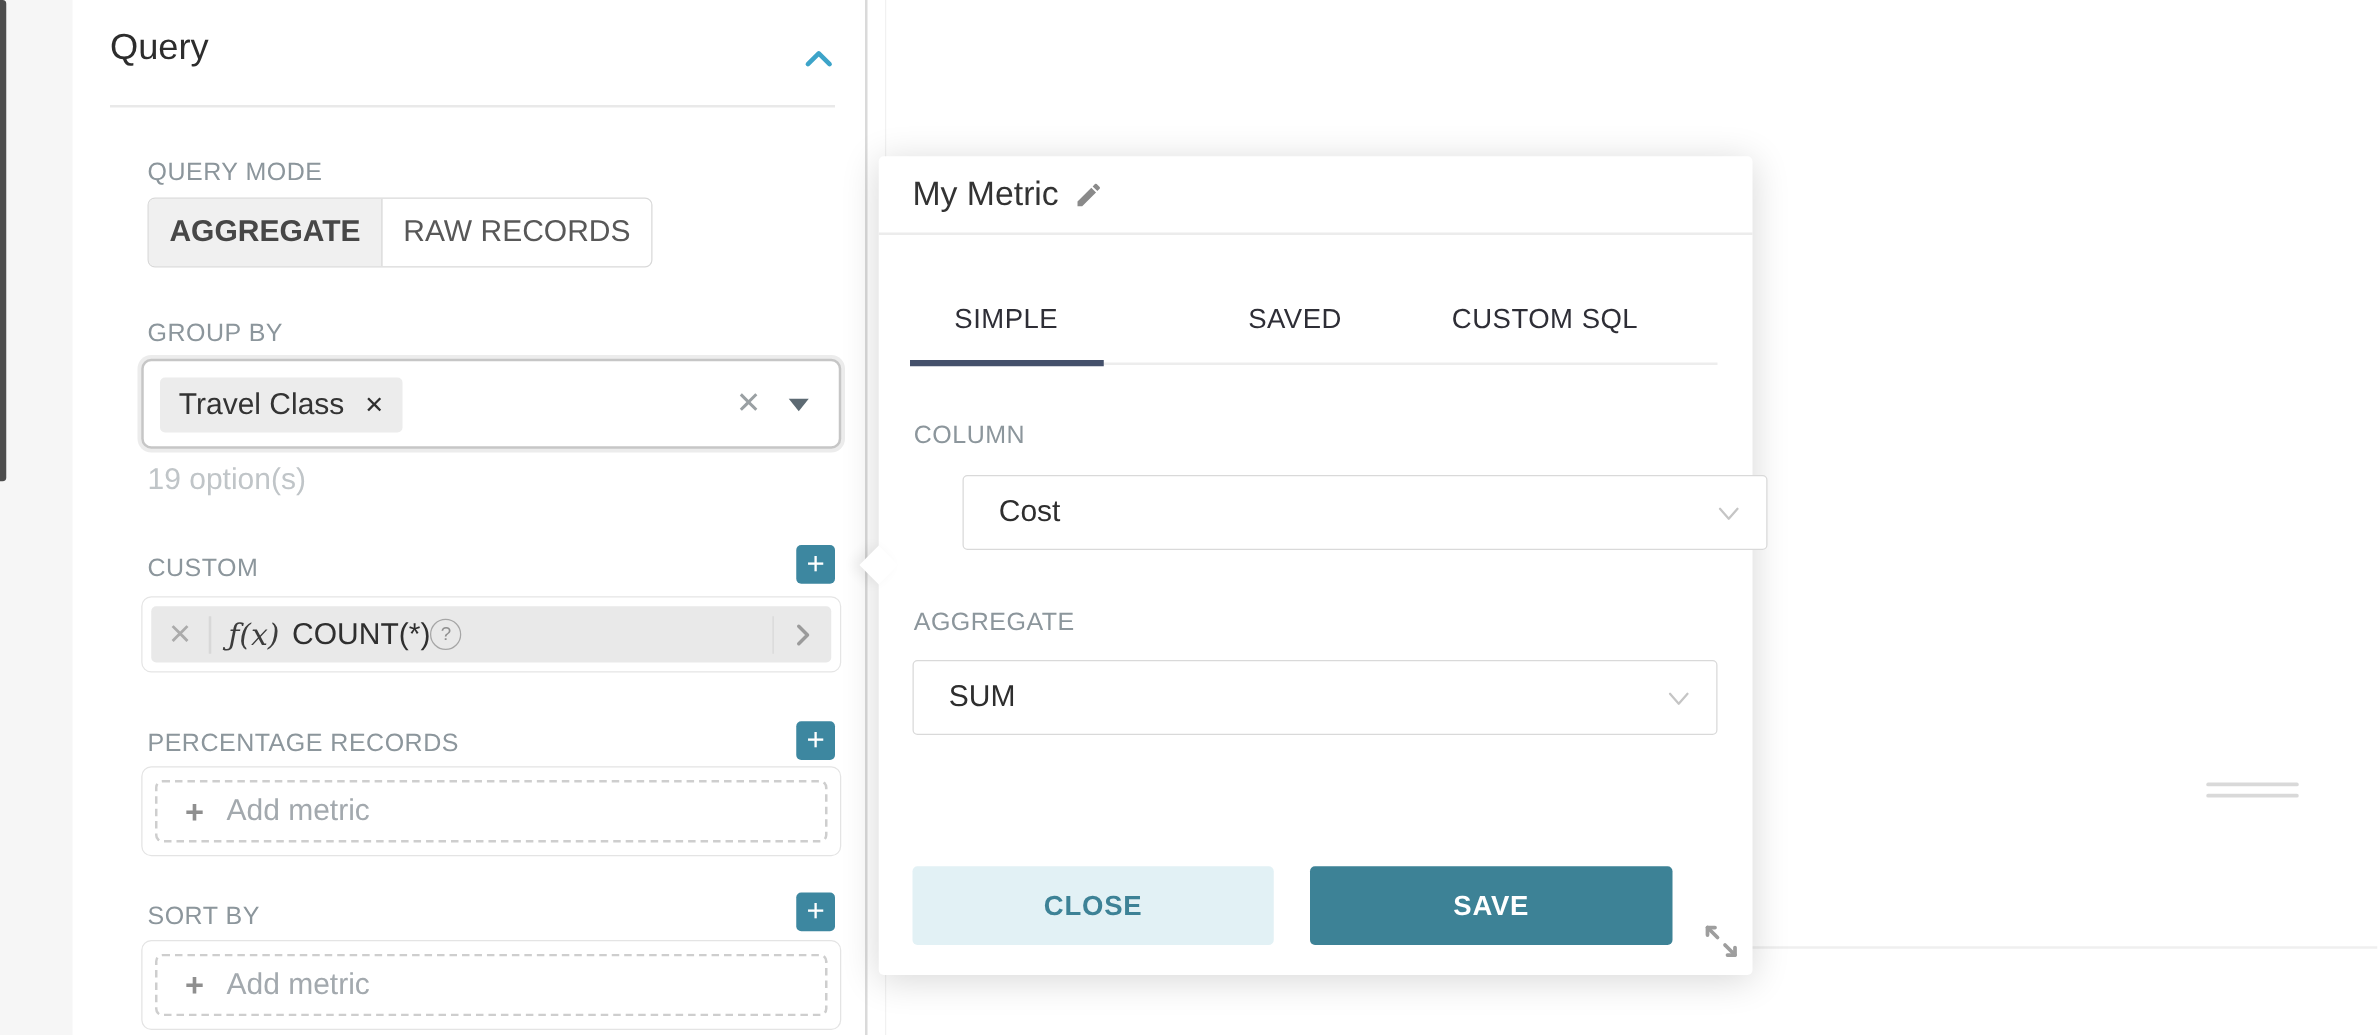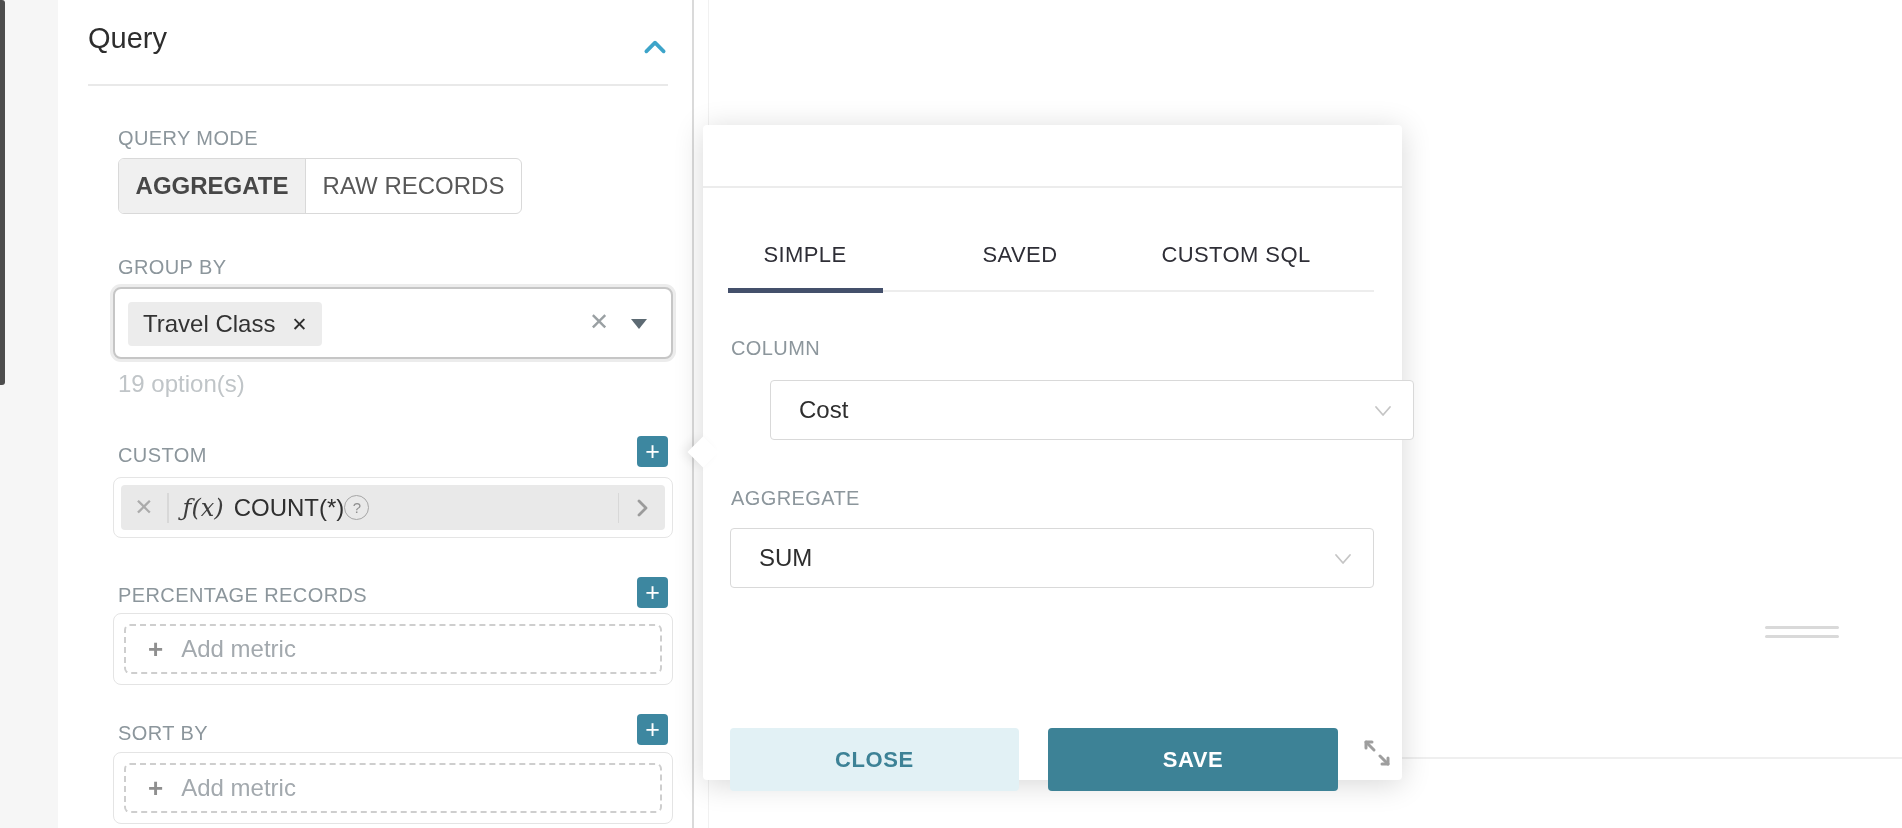--- a/index.html
+++ b/index.html
@@ -74,21 +74,21 @@
   .pop-hdiv{position:absolute;left:0;top:61px;width:100%;height:1.5px;background:#ececec;}
   .tab{position:absolute;top:117px;transform:translateX(-50%);font-size:22px;letter-spacing:.4px;
        color:#2e2e36;cursor:pointer;}
   .tabline{position:absolute;left:25px;top:165px;width:646px;height:2px;background:#ededed;}
   .inkbar{position:absolute;left:25px;top:163px;width:155px;height:5px;background:#44506B;}
   .pop-label{position:absolute;left:28px;font-size:20px;letter-spacing:.4px;color:#8C969C;}
   .pop-select{position:absolute;left:27px;width:644px;height:60px;box-sizing:border-box;border:1.5px solid #d9d9d9;
               border-radius:4px;background:#fff;display:flex;align-items:center;padding:0 18px 0 28px;cursor:pointer;}
   .sel-val{font-size:24px;color:#2e2e2e;flex:1;}
   .btn{position:absolute;height:63px;border:none;border-radius:4px;font-size:22px;font-weight:bold;
-       letter-spacing:.6px;cursor:pointer;font-family:inherit;margin-top:35px;}
+       letter-spacing:.6px;cursor:pointer;font-family:inherit;}
   .btn-close{left:27px;top:568px;width:289px;background:#E2F1F5;color:#3D8296;}
   .btn-save{left:345px;top:568px;width:290px;background:#3D8296;color:#fff;}
   .resize{position:absolute;right:8px;bottom:10px;cursor:nwse-resize;}
 </style>
 </head>
 <body>
 
 <div class="screen">
 
   <div class="abs gutter"></div>
@@ -158,24 +158,30 @@
   <div class="abs add-box" style="left:113px;top:752px;">
     <div class="dashed">
       <span class="plus-gray">+</span>
       <span class="add-txt">Add metric</span>
     </div>
   </div>
 
   <div class="abs popover">
     <div class="pop-arrow"></div>
 
+    <div class="pop-header">
+      <span class="pop-title">My Metric</span>
+      <svg class="pencil" width="24" height="24" viewBox="0 0 24 24">
+        <path fill="#8a8a8a" d="M3 17.25V21h3.75L17.81 9.94l-3.75-3.75L3 17.25zM20.71 7.04a1 1 0 0 0 0-1.41l-2.34-2.34a1 1 0 0 0-1.41 0l-1.83 1.83 3.75 3.75 1.83-1.83z"></path>
+      </svg>
+    </div>
     <div class="pop-hdiv"></div>
 
     <span class="tab" style="left:102px;">SIMPLE</span>
-    <span class="tab" style="left:317px;">SAVED</span>
+    <span class="tab" style="left:333px;">SAVED</span>
     <span class="tab" style="left:533px;">CUSTOM SQL</span>
     <div class="tabline"></div>
     <div class="inkbar"></div>
 
     <div class="pop-label" style="top:212px;">COLUMN</div>
     <div class="pop-select" style="top:255px;margin-left:40px;">
       <span class="sel-val">Cost</span>
       <svg width="24" height="24" viewBox="0 0 24 24">
         <polyline points="5,9 12,17 19,9" fill="none" stroke="#c5c5c5" stroke-width="1.8" stroke-linecap="round" stroke-linejoin="round"></polyline>
       </svg>

